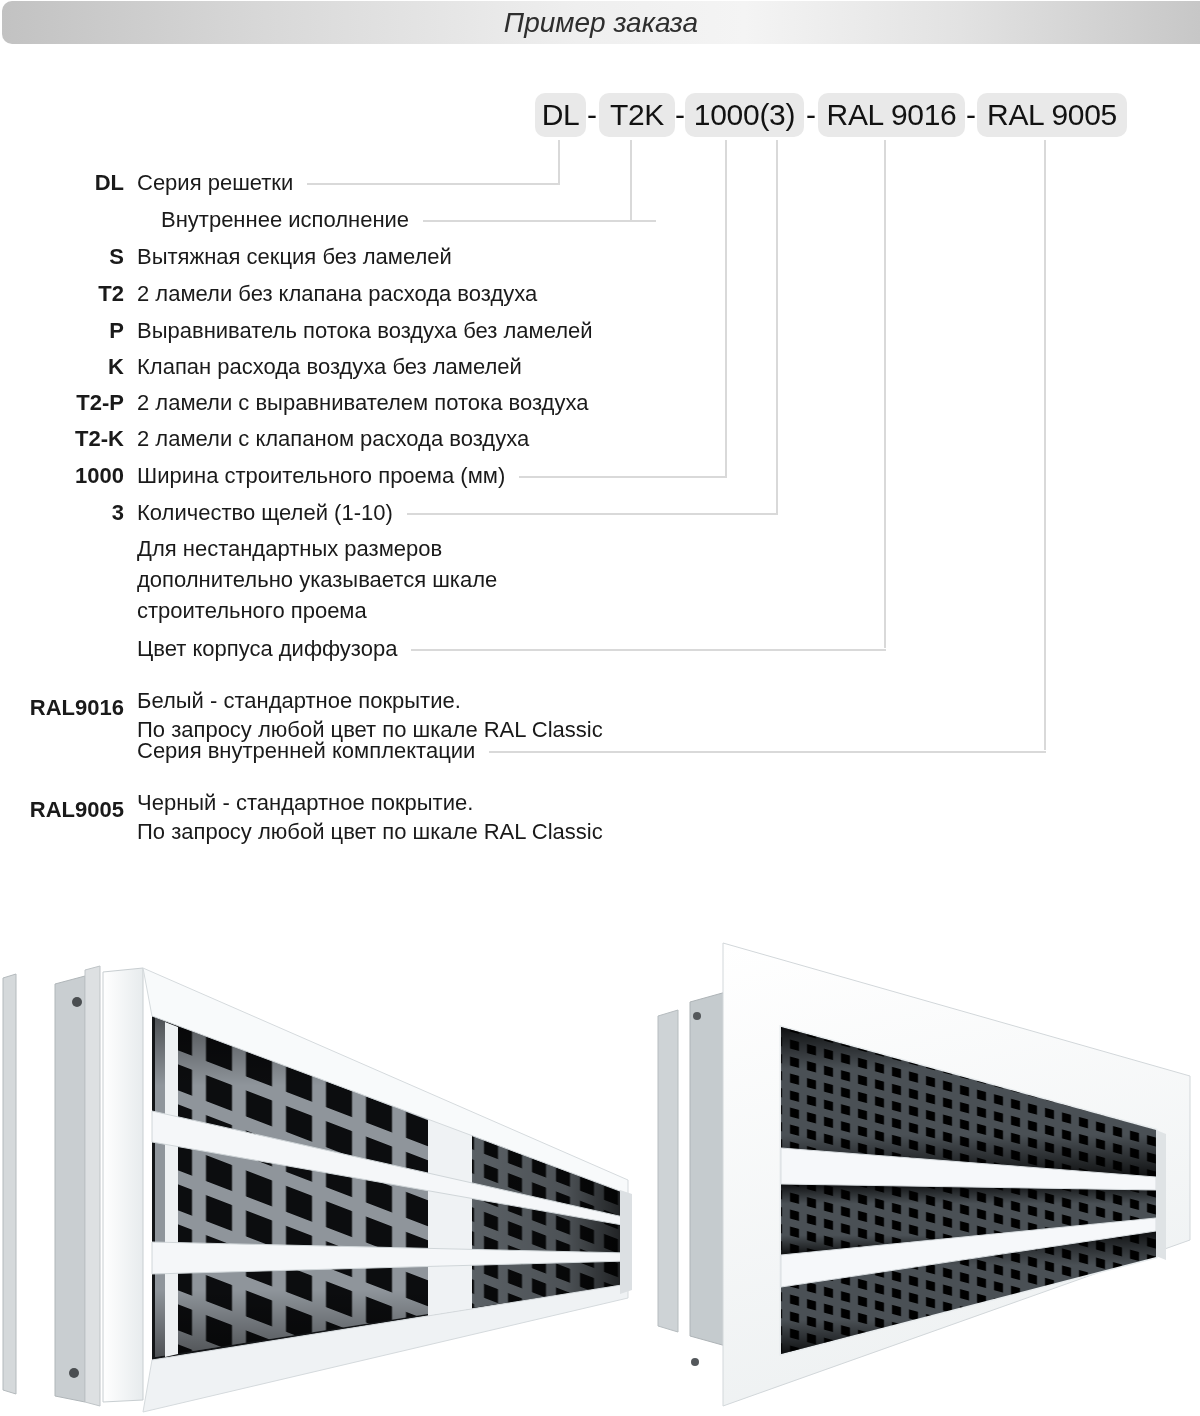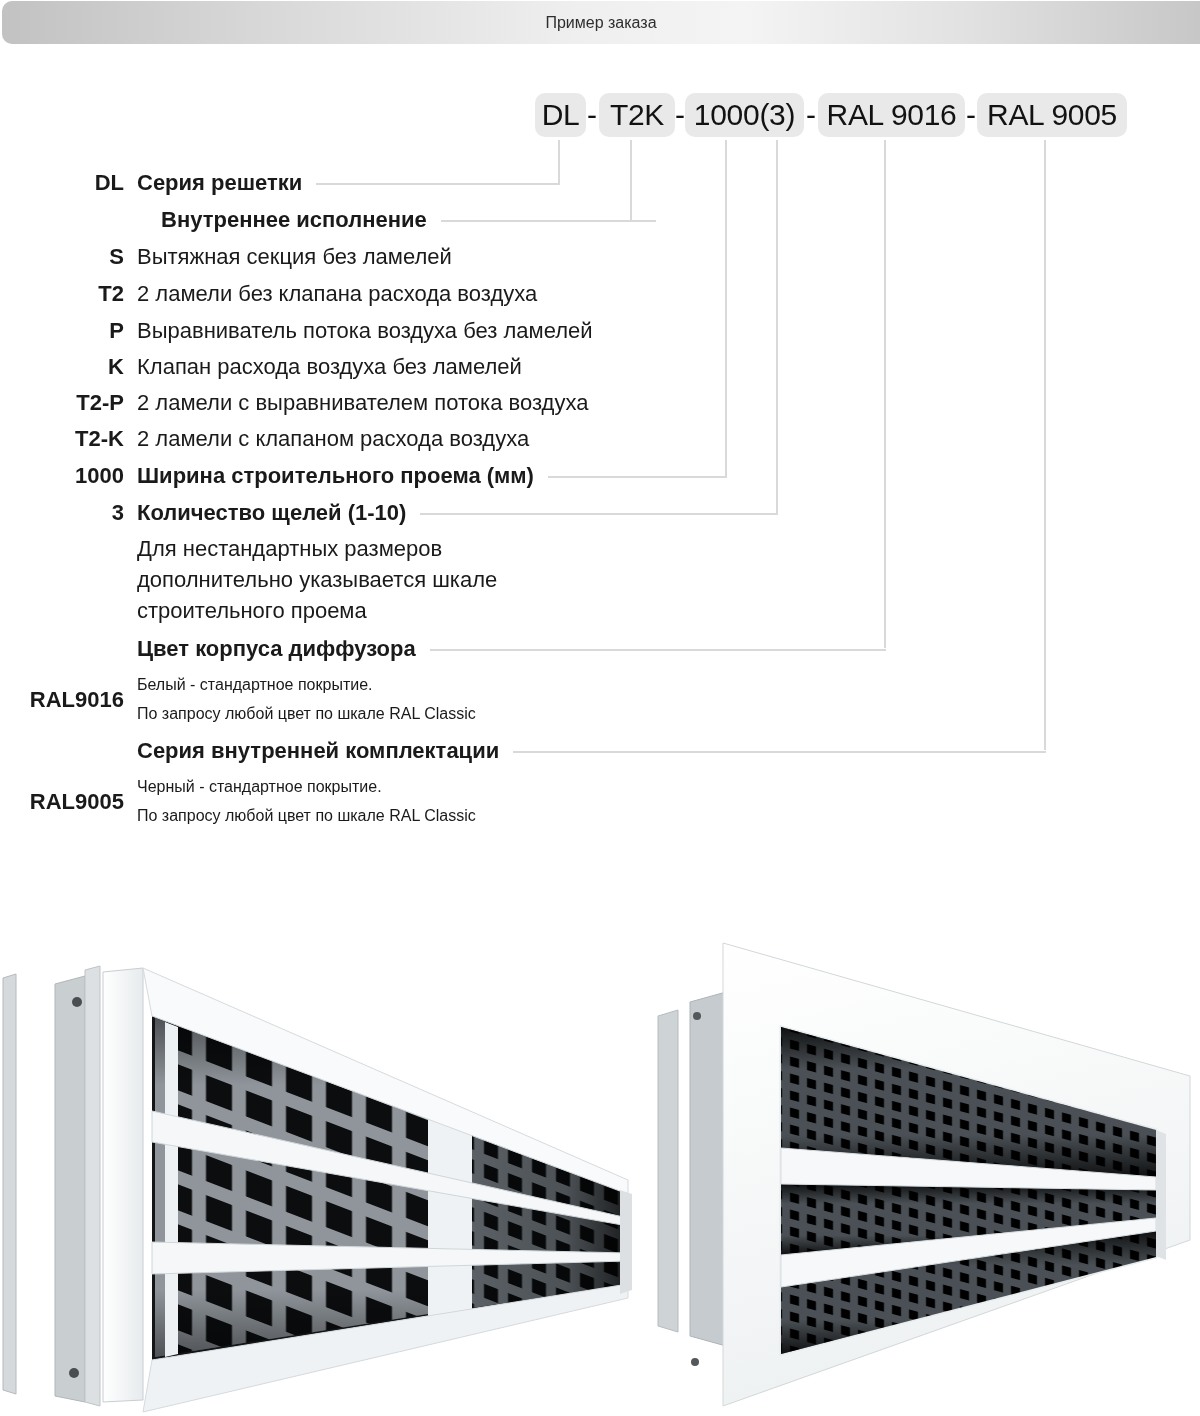--- a/index.html
+++ b/index.html
@@ -7,21 +7,21 @@
     position:relative;width:1200px;height:1416px;background:#ffffff;overflow:hidden;
     font-family:"Liberation Sans", sans-serif;color:#1a1a1a;
   }
   
   .titlebar{
     position:absolute;left:2px;right:0;top:1px;height:43px;
     border-radius:10px 0 0 10px;
     background:linear-gradient(90deg,#c2c2c2 0%,#d8d8d8 22%,#efefef 48%,#f4f4f4 62%,#e2e2e2 80%,#c7c7c7 100%);
     display:flex;align-items:center;justify-content:center;
   }
-  .titlebar span{font-size:16px;color:#2e2e2e;}
+  .titlebar span{font-size:28px;color:#2e2e2e;font-style:italic;}
   
   .cbox{
     position:absolute;top:93px;height:44px;background:#e9e9e9;border-radius:10px;
     display:flex;align-items:center;justify-content:center;
     font-size:30px;font-weight:500;color:#121212;letter-spacing:-0.3px;
   }
   .cdash{
     position:absolute;top:93px;height:44px;width:14px;
     display:flex;align-items:center;justify-content:center;
     font-size:30px;font-weight:500;color:#121212;
@@ -31,38 +31,38 @@
   .vl-dl   {left:558px;height:44px;}
   .vl-t2k  {left:630px;height:80px;}
   .vl-1000 {left:725px;height:336px;}
   .vl-3    {left:776px;height:373px;}
   .vl-9016 {left:884px;height:508px;}
   .vl-9005 {left:1044px;height:610px;}
   
   .lrow{position:absolute;left:0;height:30px;display:flex;align-items:center;}
   .key{flex:none;display:inline-block;width:124px;text-align:right;font-weight:700;font-size:22px;margin-right:13px;}
   .lbl{font-size:22px;white-space:nowrap;}
-  .lbl.b{font-weight:700;}
+  .lbl.b{font-weight:400;}
   .cline{flex:1 1 auto;height:2px;background:#d9d9d9;margin-left:14px;position:relative;top:1px;min-width:20px;}
   .r0 {top:168px;width:560px;}
   .r1 {top:205px;width:632px;margin-left:24px;}
   .r2 {top:242px;}
   .r3 {top:279px;}
   .r4 {top:316px;}
   .r5 {top:352px;}
   .r6 {top:388px;}
   .r7 {top:424px;}
   .r8 {top:461px;width:727px;}
   .r9 {top:498px;width:778px;}
   .r11{top:634px;width:886px;}
   .r13{top:736px;width:1046px;}
   .note{position:absolute;left:137px;top:533px;font-size:22px;line-height:31px;}
   .desc2{position:absolute;left:0;display:flex;align-items:center;}
   .desc2 .key{line-height:29px;}
-  .desc2 .dlines{font-size:16px;line-height:29px;}
+  .desc2 .dlines{font-size:22px;line-height:29px;margin-top:16px;}
   .r12{top:670px;}
   .r14{top:772px;}
   
   .img-left{position:absolute;left:0;top:950px;width:640px;height:466px;}
   .img-right{position:absolute;left:650px;top:930px;width:550px;height:486px;}
 </style>
 </head>
 <body>
 
 <div class="canvas">

